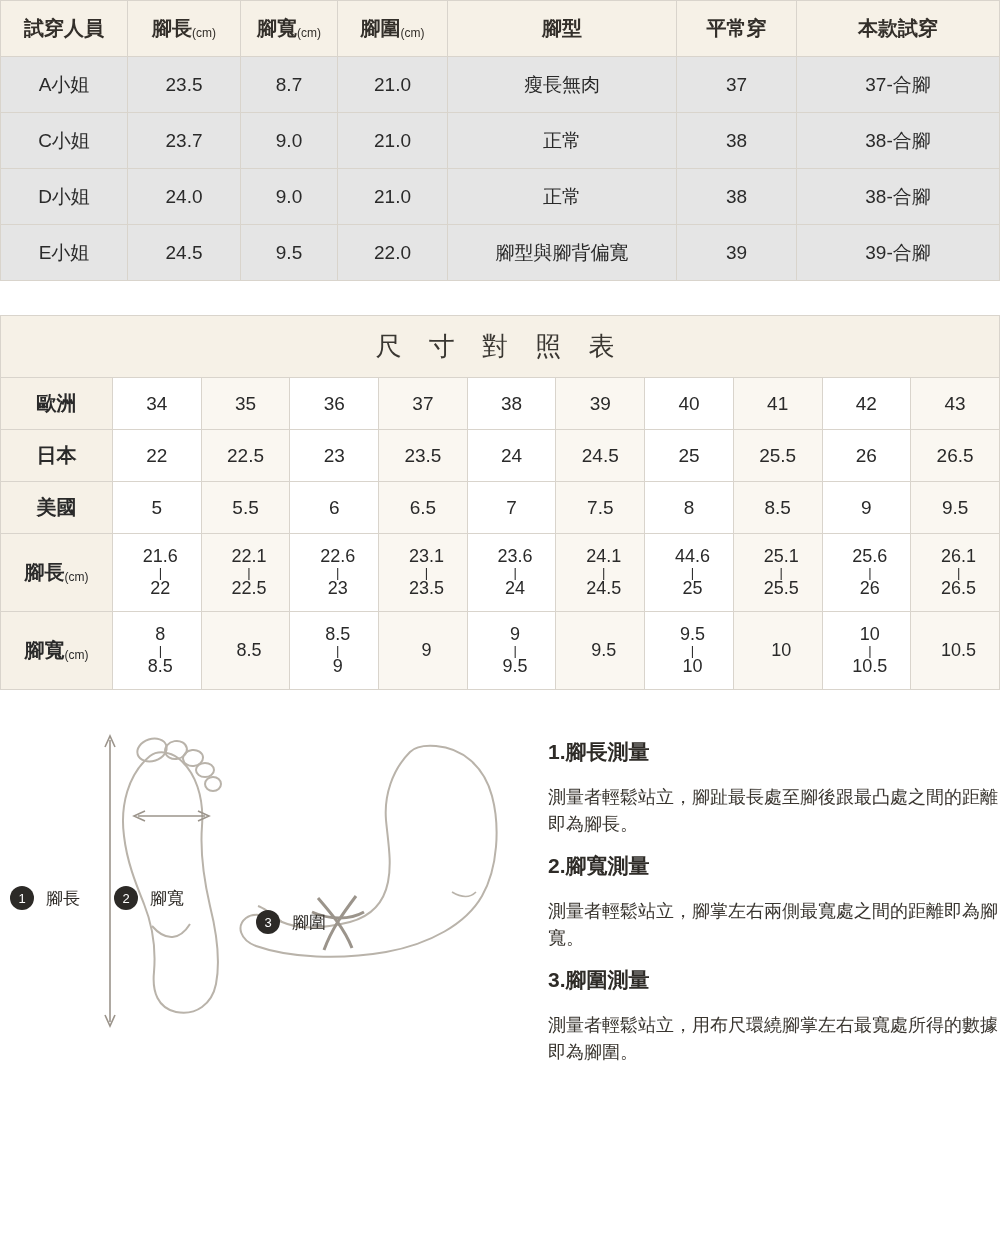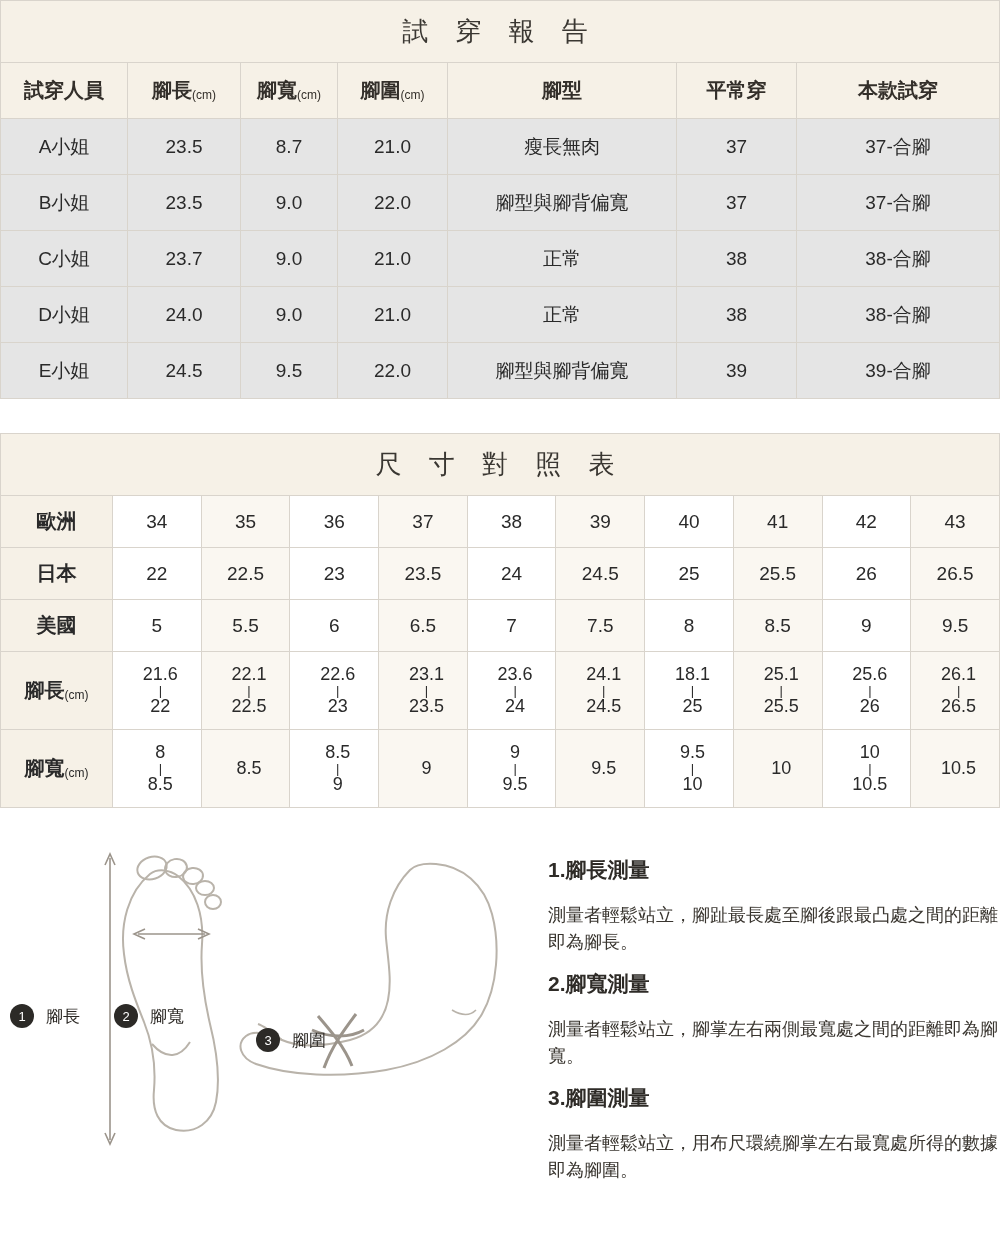--- a/index.html
+++ b/index.html
@@ -67,49 +67,39 @@
   .note-p { font-size: 18px; line-height: 1.5; color: #39352f; margin: 18px 0 14px 0; }
   .lbl { position: absolute; display: flex; align-items: center; font-size: 17px; color: #2b2824; }
   .lbl .txt { margin-left: 6px; }
 </style>
 </head>
 <body>
 
 <div class="page">
 
   <div class="sect1">
-    <div class="title-bar">試 穿 報 告</div>
     <table class="t1">
       <thead>
         <tr>
           <th style="width:127px"><span>試穿人員</span></th>
           <th style="width:113px"><span>腳長</span><span class="unit">(cm)</span></th>
           <th style="width:97px"><span>腳寬</span><span class="unit">(cm)</span></th>
           <th style="width:110px"><span>腳圍</span><span class="unit">(cm)</span></th>
           <th style="width:229px"><span>腳型</span></th>
           <th style="width:120px"><span>平常穿</span></th>
           <th><span>本款試穿</span></th>
         </tr>
       </thead>
       <tbody>
         <tr>
           <td class="namecol">A小姐</td>
           <td>23.5</td>
           <td>8.7</td>
           <td>21.0</td>
           <td>瘦長無肉</td>
-          <td>37</td>
-          <td>37-合腳</td>
-        </tr>
-        <tr>
-          <td class="namecol">B小姐</td>
-          <td>23.5</td>
-          <td>9.0</td>
-          <td>22.0</td>
-          <td>腳型與腳背偏寬</td>
           <td>37</td>
           <td>37-合腳</td>
         </tr>
         <tr>
           <td class="namecol">C小姐</td>
           <td>23.7</td>
           <td>9.0</td>
           <td>21.0</td>
           <td>正常</td>
           <td>38</td>
@@ -194,21 +184,21 @@
           <td class="alt">
               <div class="rng"><span>23.1</span><span class="dash">|</span><span>23.5</span></div>
             </td>
           <td class="plain">
               <div class="rng"><span>23.6</span><span class="dash">|</span><span>24</span></div>
             </td>
           <td class="alt">
               <div class="rng"><span>24.1</span><span class="dash">|</span><span>24.5</span></div>
             </td>
           <td class="plain">
-              <div class="rng"><span>18.1</span><span class="dash">|</span><span>25</span></div>
+              <div class="rng"><span>44.6</span><span class="dash">|</span><span>25</span></div>
             </td>
           <td class="alt">
               <div class="rng"><span>25.1</span><span class="dash">|</span><span>25.5</span></div>
             </td>
           <td class="plain">
               <div class="rng"><span>25.6</span><span class="dash">|</span><span>26</span></div>
             </td>
           <td class="alt">
               <div class="rng"><span>26.1</span><span class="dash">|</span><span>26.5</span></div>
             </td>

